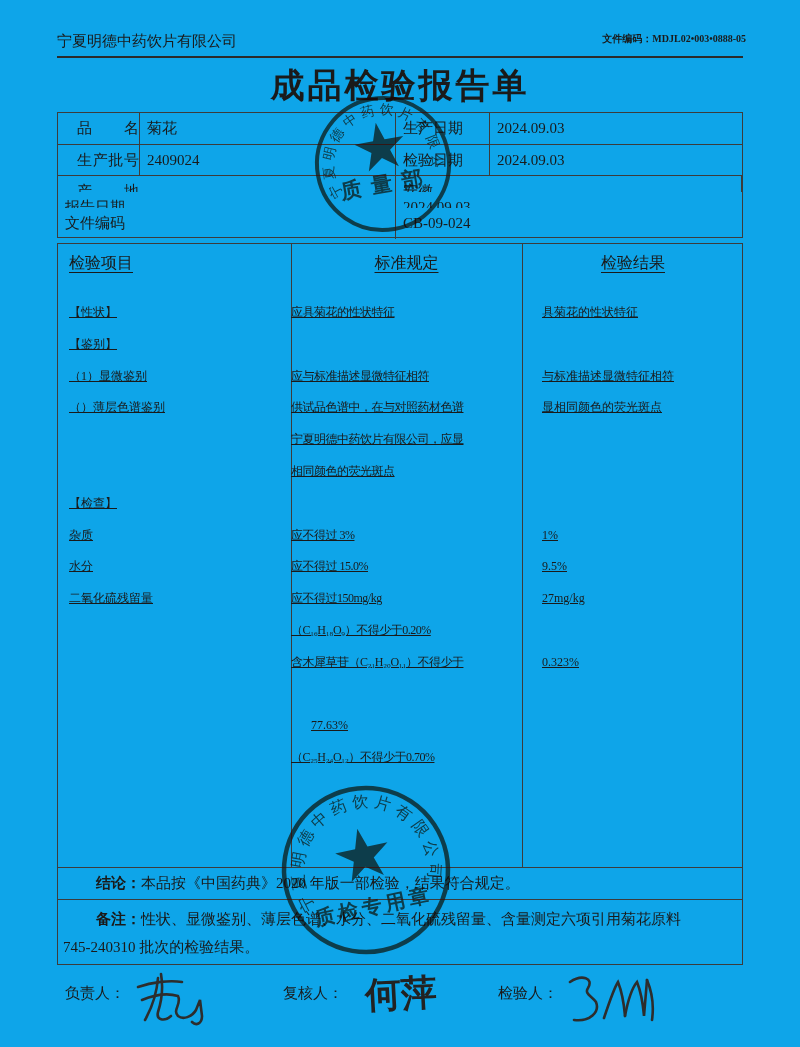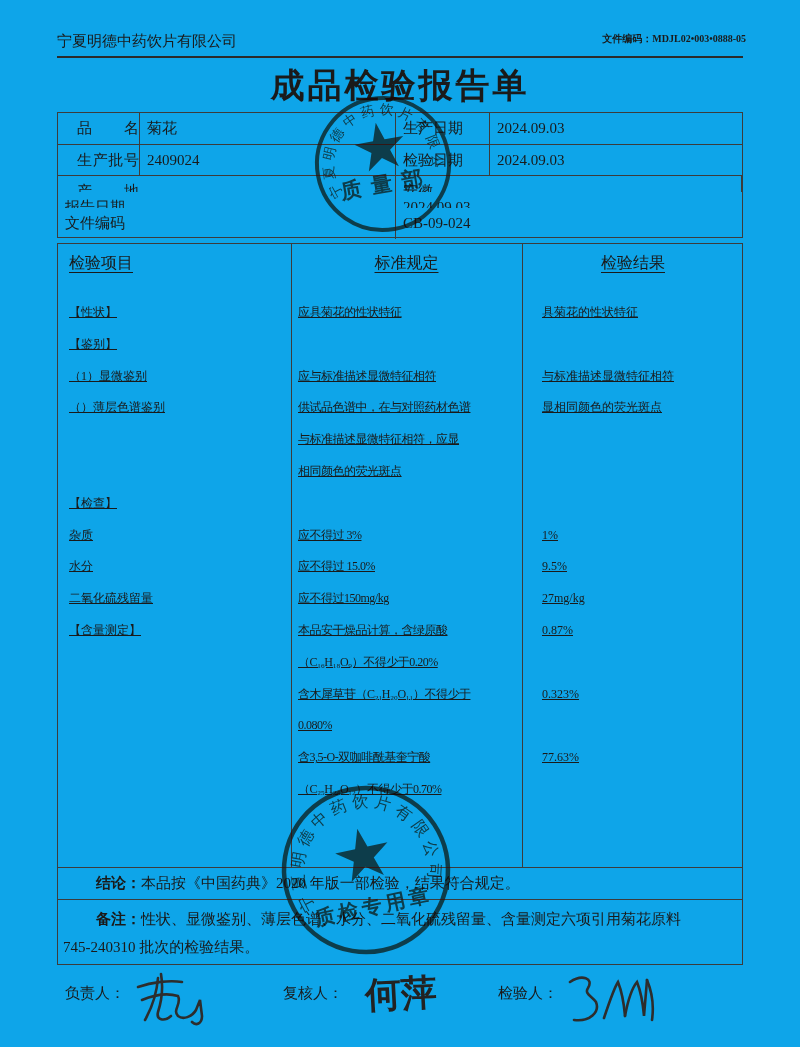--- a/index.html
+++ b/index.html
@@ -32,21 +32,21 @@
   .vdiv.v1 { left:233px; } .vdiv.v2 { left:464px; }
   .spec-head { position:absolute; top:0; left:0; width:100%; height:53px; display:grid;
                grid-template-columns:233px 231px 222px; }
   .spec-head .hc { font-size:16px; padding-top:9px; text-align:center; }
   .spec-head .hc span { text-decoration:underline; text-underline-offset:4px; }
   .spec-head .hc.first { text-align:left; padding-left:11px; }
   .spec-lines { position:absolute; top:53px; left:0; width:100%; }
   .spec-line { display:grid; grid-template-columns:233px 231px 222px; height:31.8px; }
   .spec-cell { font-size:12px; line-height:31.8px; white-space:nowrap;text-decoration:underline; }
   .spec-cell.c1 { padding-left:11px; }
-  .spec-cell.c2 { padding-left:7px; letter-spacing:-0.5px; }
+  .spec-cell.c2 { letter-spacing:-0.5px; }
   .spec-cell.c3 { padding-left:20px; }
 
   .concl-row { position:absolute; left:0; top:623px; width:100%; height:32px;
                border-top:1px solid #3c3c3c; font-size:15px; line-height:31px; padding-left:38px; }
   .remark-row { position:absolute; left:0; top:655px; width:100%; height:67px;
                 border-top:1px solid #3c3c3c; font-size:15px; }
   .remark-l1 { padding-left:38px; padding-top:7px; line-height:24px; }
   .remark-l2 { padding-left:5px; line-height:32px; }
   .blab { font-weight:bold; }
 
@@ -122,21 +122,21 @@
           <div class="spec-cell c2">应与标准描述显微特征相符</div>
           <div class="spec-cell c3">与标准描述显微特征相符</div>
         </div>
         <div class="spec-line">
           <div class="spec-cell c1">（）薄层色谱鉴别</div>
           <div class="spec-cell c2">供试品色谱中，在与对照药材色谱</div>
           <div class="spec-cell c3">显相同颜色的荧光斑点</div>
         </div>
         <div class="spec-line">
           <div class="spec-cell c1"></div>
-          <div class="spec-cell c2">与标准描述显微特征相符，应显</div>
+          <div class="spec-cell c2">宁夏明德中药饮片有限公司，应显</div>
           <div class="spec-cell c3"></div>
         </div>
         <div class="spec-line">
           <div class="spec-cell c1"></div>
           <div class="spec-cell c2">相同颜色的荧光斑点</div>
           <div class="spec-cell c3"></div>
         </div>
         <div class="spec-line">
           <div class="spec-cell c1">【检查】</div>
           <div class="spec-cell c2"></div>
@@ -151,42 +151,35 @@
           <div class="spec-cell c1">水分</div>
           <div class="spec-cell c2">应不得过 15.0%</div>
           <div class="spec-cell c3">9.5%</div>
         </div>
         <div class="spec-line">
           <div class="spec-cell c1">二氧化硫残留量</div>
           <div class="spec-cell c2">应不得过150mg/kg</div>
           <div class="spec-cell c3">27mg/kg</div>
         </div>
         <div class="spec-line">
-          <div class="spec-cell c1">【含量测定】</div>
-          <div class="spec-cell c2">本品安干燥品计算，含绿原酸</div>
-          <div class="spec-cell c3">0.87%</div>
-        </div>
-        <div class="spec-line">
           <div class="spec-cell c1"></div>
           <div class="spec-cell c2">（C₁₆H₁₈O₉）不得少于0.20%</div>
           <div class="spec-cell c3"></div>
         </div>
         <div class="spec-line">
           <div class="spec-cell c1"></div>
           <div class="spec-cell c2">含木犀草苷（C₂₁H₂₀O₁₁）不得少于</div>
           <div class="spec-cell c3">0.323%</div>
         </div>
         <div class="spec-line">
           <div class="spec-cell c1"></div>
-          <div class="spec-cell c2">0.080%</div>
-          <div class="spec-cell c3"></div>
-        </div>
-        <div class="spec-line">
-          <div class="spec-cell c1"></div>
-          <div class="spec-cell c2">含3,5-O-双咖啡酰基奎宁酸</div>
+          <div class="spec-cell c3"></div>
+        </div>
+        <div class="spec-line">
+          <div class="spec-cell c1"></div>
           <div class="spec-cell c3">77.63%</div>
         </div>
         <div class="spec-line">
           <div class="spec-cell c1"></div>
           <div class="spec-cell c2">（C₂₅H₂₄O₁₂）不得少于0.70%</div>
           <div class="spec-cell c3"></div>
         </div>
       </div>
 
     <div class="concl-row">

